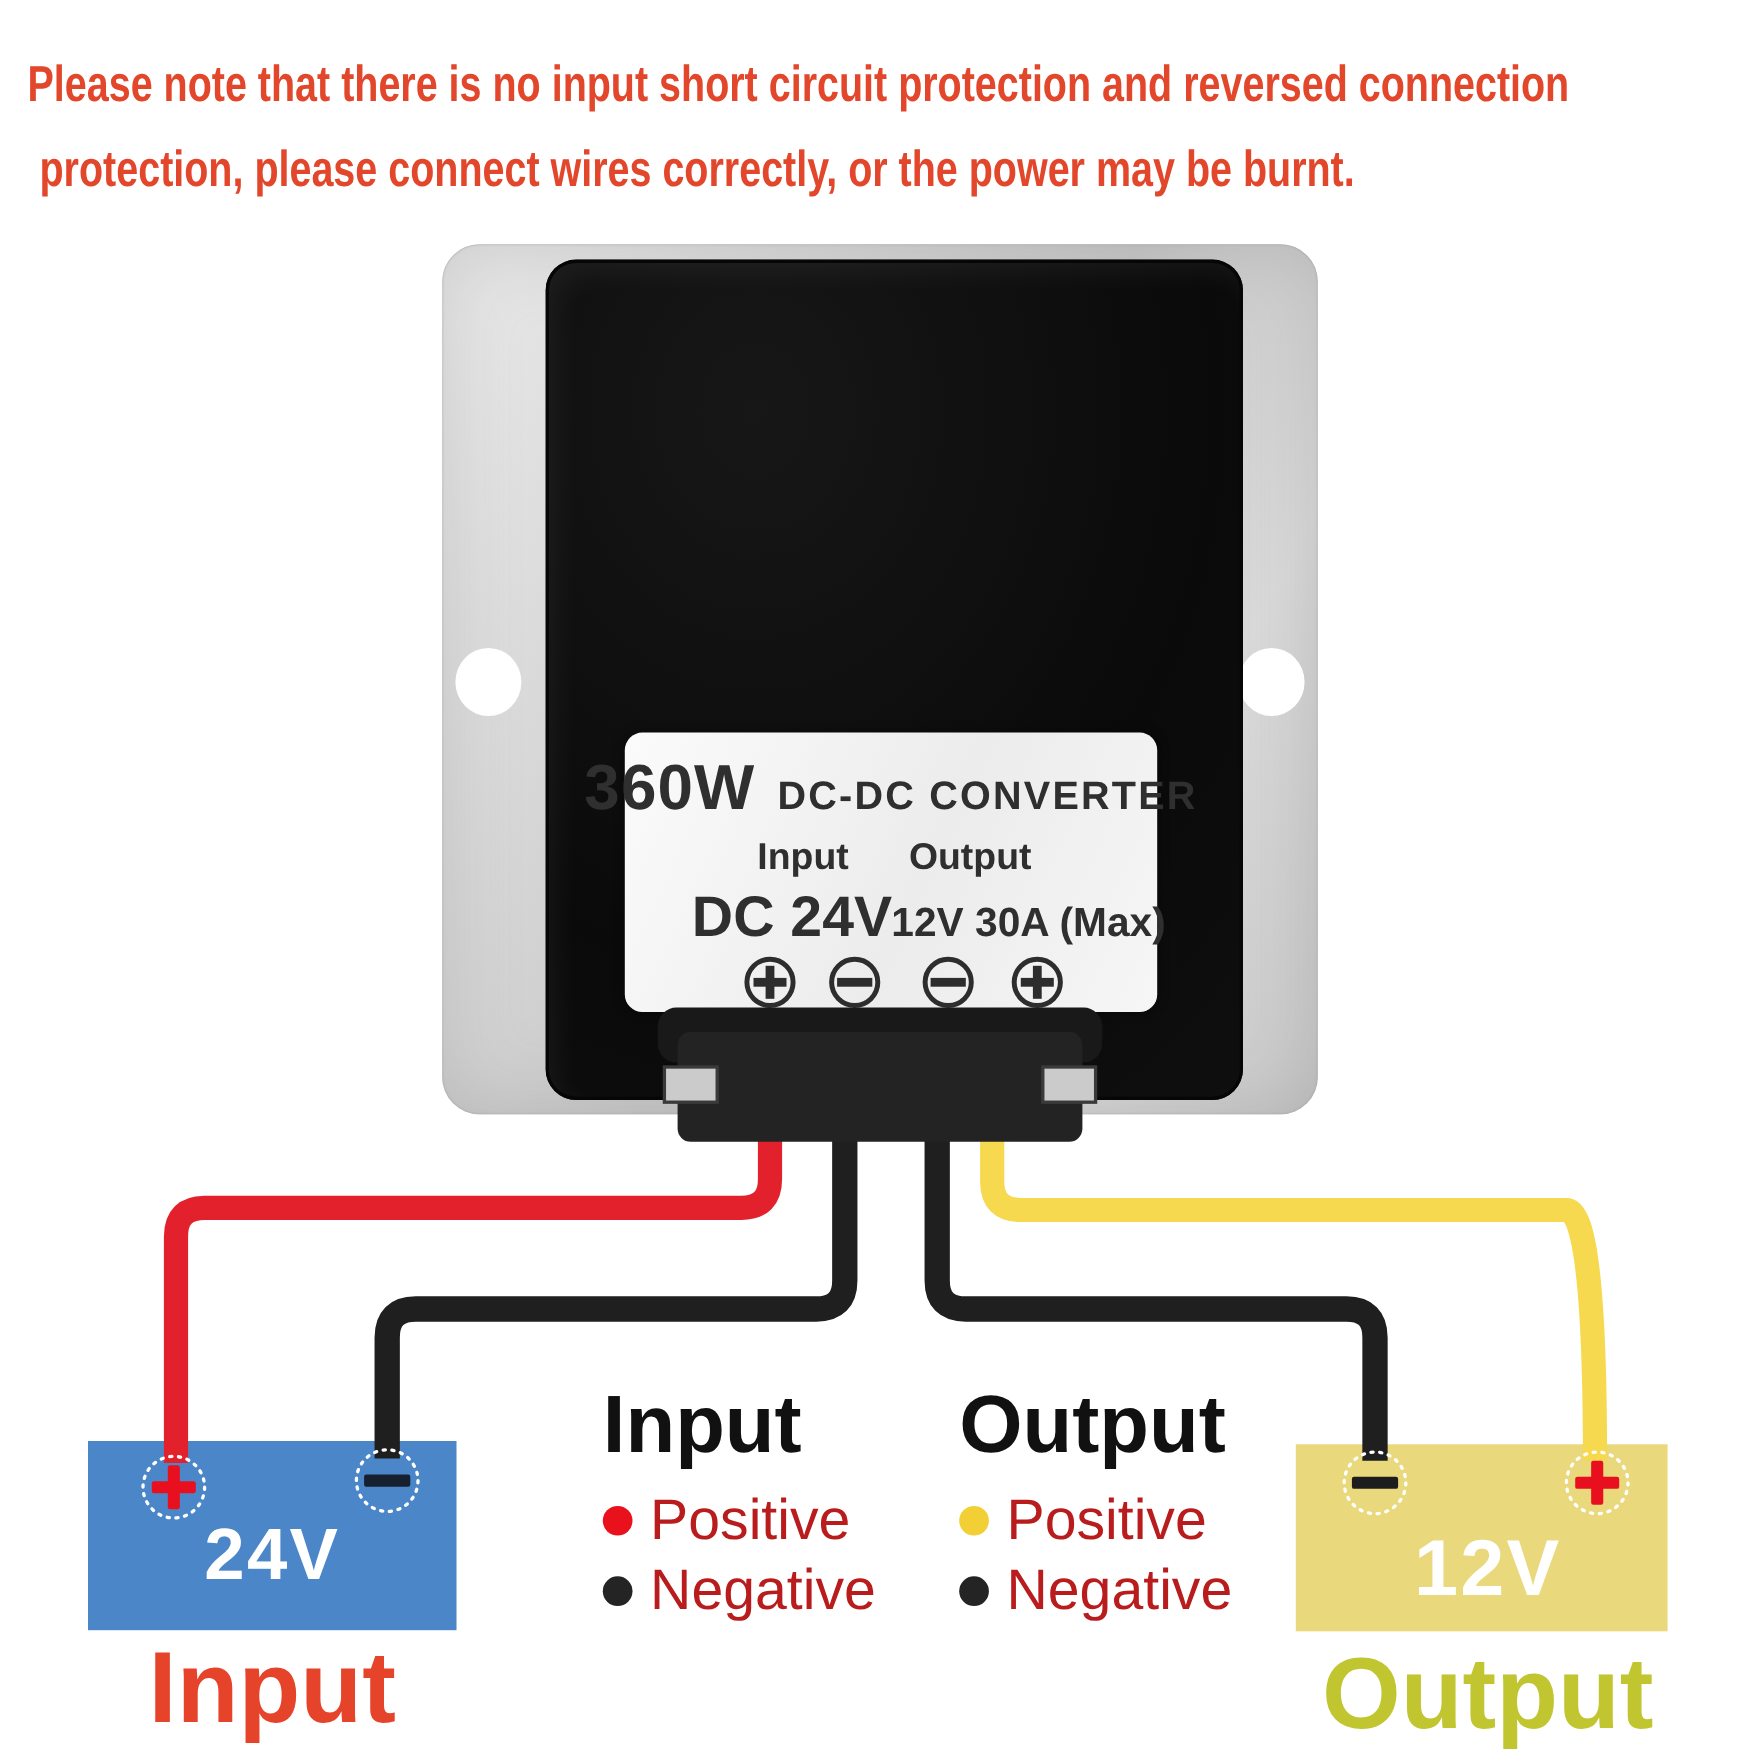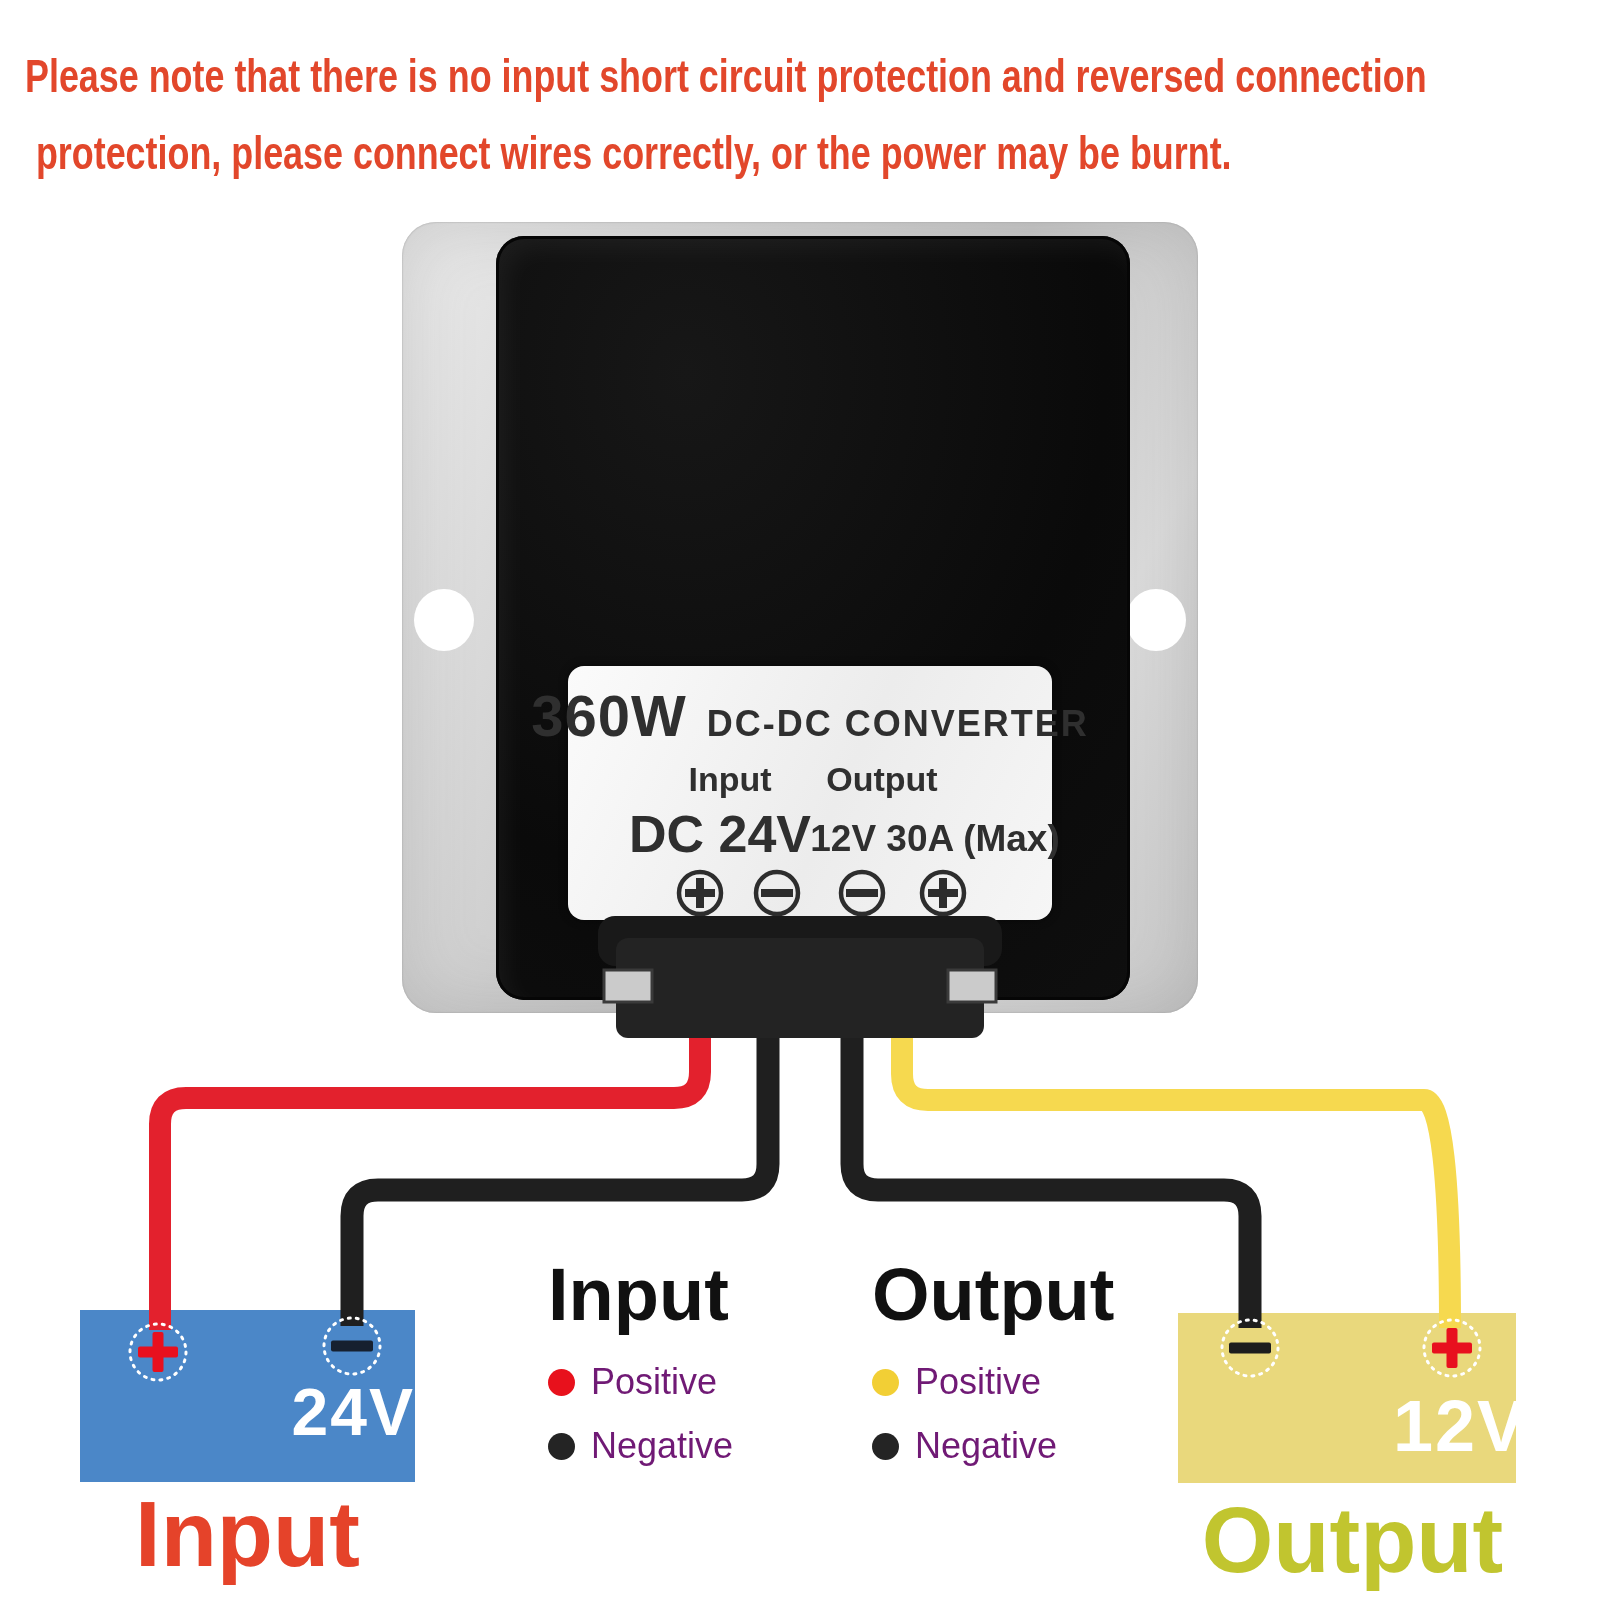--- a/index.html
+++ b/index.html
@@ -35,40 +35,40 @@
   .colhead-out { left:314px; }
   .spec { position:absolute; transform:translateX(-50%); font-weight:bold; white-space:nowrap; }
   .spec-in { left:152px; top:138px; font-size:52px; }
   .spec-out { left:367px; top:152px; font-size:37px; }
   .screws { position:absolute; left:0; top:0; width:484px; height:254px; }
 
   
   .battery { position:absolute; }
   .battery-blue { left:80px; top:1310px; width:335px; height:172px; background:#4b87c8; }
   .battery-yellow { left:1178px; top:1313px; width:349px; height:170px; background:#e9d87c; }
-  .volt { position:absolute; left:0; right:0; text-align:right; color:#ffffff; font-weight:bold; letter-spacing:2px; }
+  .volt { position:absolute; left:0; right:0; text-align:center; color:#ffffff; font-weight:bold; letter-spacing:2px; }
   .volt-blue { top:64px; font-size:66px; }
   .volt-yellow { top:72px; font-size:72px; font-weight:600; }
 
   
   .caption { position:absolute; text-align:center; font-weight:bold; line-height:1.05; }
   .caption-input { left:80px; top:1486px; width:335px; font-size:92px; color:#e5432a; }
   .caption-output { left:1178px; top:1492px; width:349px; font-size:92px; color:#c1c52f; }
 
   
   .legend { position:absolute; top:1258px; }
   .legend-input { left:548px; }
   .legend-output { left:872px; }
   .legend-heading { font-size:74px; font-weight:bold; color:#111111; line-height:1; margin-bottom:24px; white-space:nowrap; }
   .legend-item { display:flex; align-items:center; gap:16px; height:52px; margin-top:12px; }
   .dot { width:27px; height:27px; border-radius:50%; flex:0 0 auto; }
   .dot-red { background:#e8111c; }
   .dot-yellow { background:#f2cf35; }
   .dot-black { background:#242424; }
-  .legend-label { font-size:36px; color:#701a75; white-space:nowrap; }
+  .legend-label { font-size:52px; color:#b91c1c; white-space:nowrap; }
 
   .wiring { position:absolute; left:0; top:0; width:1600px; height:1600px; pointer-events:none; }
 </style>
 </head>
 <body>
 
 <div class="page">
 
   <div class="warning">
     <div class="warning-line">Please note that there is no input short circuit protection and reversed connection</div>

